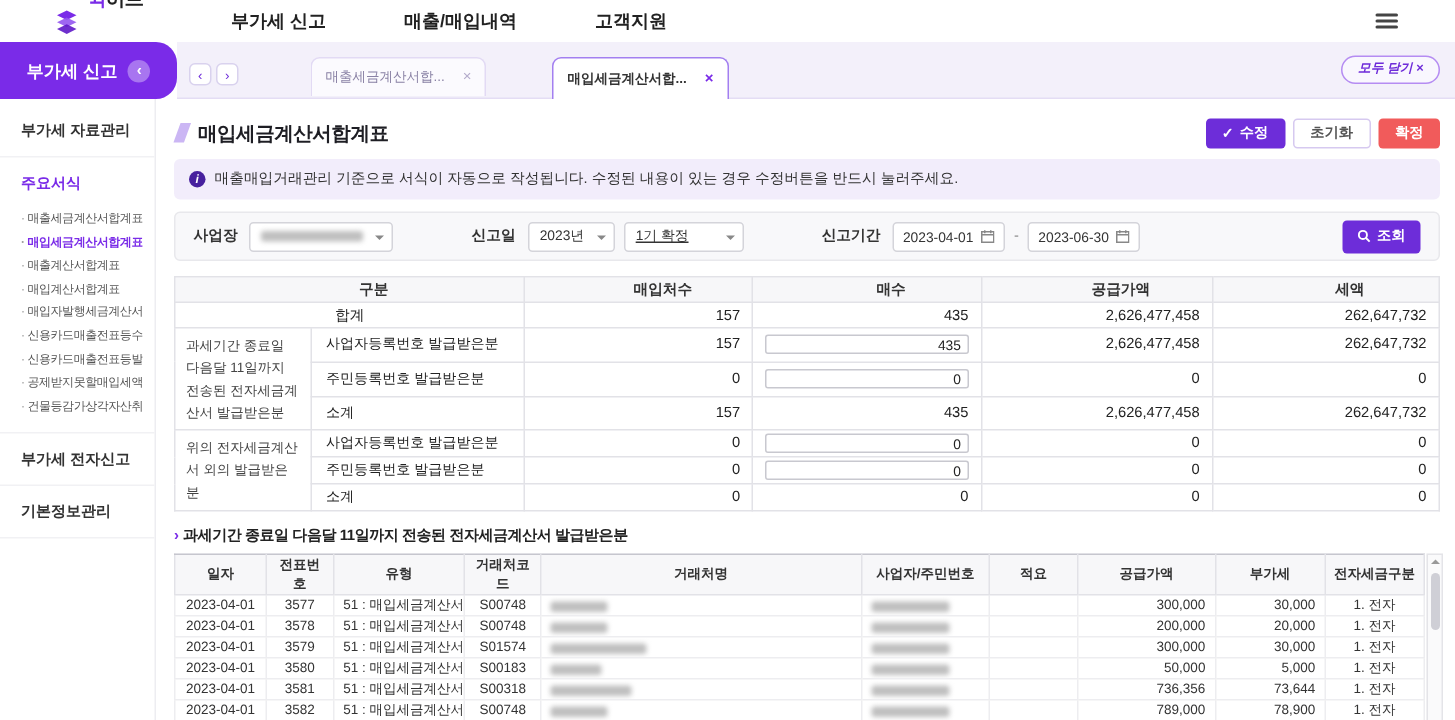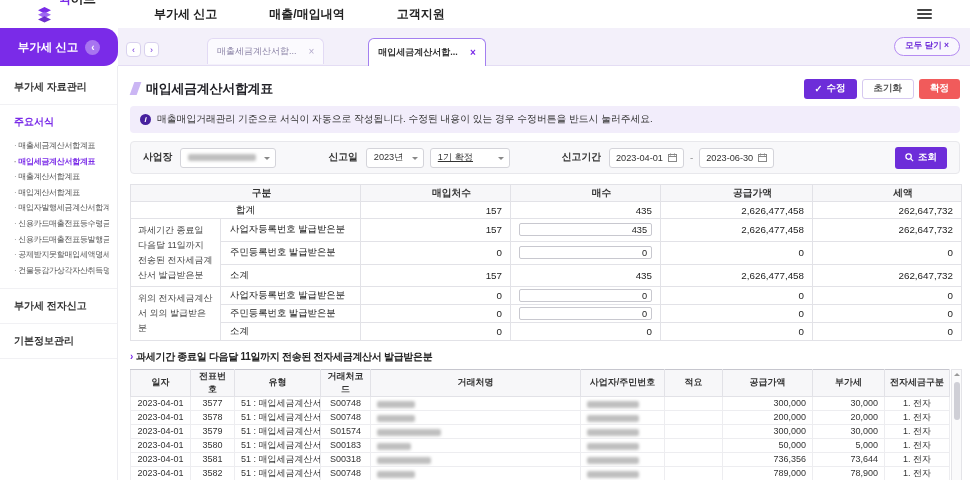--- a/index.html
+++ b/index.html
@@ -32,25 +32,25 @@
     font-size:9px; color:#6E2CD9; display:flex; align-items:center; justify-content:center; cursor:pointer; }
   .tabs { display:flex; gap:4px; margin-left:8px; }
   .tab { display:flex; align-items:center; gap:12px; padding:0 9px; font-size:9px; height:26px;
     border:1px solid #E2DAF4; border-bottom:none; border-radius:6px 6px 0 0; background:#FBFAFE;
     color:#8a82a5; cursor:pointer; white-space:nowrap;margin-left:40px; }
   .tab .tab-close { color:#b3aacb; font-size:10px; }
   .tab.active { background:#fff; border-color:#A37FF0; color:#333; font-weight:700; height:28px;
     margin-bottom:-1px; position:relative; z-index:2; }
   .tab.active .tab-close { color:#7A2BE8; }
   .close-all { position:absolute; right:10px; top:9px; border:1px solid #B58CF2; color:#6E2CD9;
-    border-radius:10px; padding:2px 10px 3px; font-size:8.5px; font-weight:700; background:#F9F7FE; cursor:pointer; }
+    border-radius:10px; padding:2px 10px 3px; font-size:8.5px; font-weight:700; background:#F9F7FE; cursor:pointer;font-style:italic; }
 
   
   .app-body { display:flex; height:414px; }
-  .sidebar { width:118px; border-right:1px solid #EDEDF1; background:#fff; padding-top:4px; flex:none; }
+  .sidebar { width:104px; border-right:1px solid #EDEDF1; background:#fff; padding-top:4px; flex:none; }
   .side-section { padding:10px 8px 10px 14px; border-bottom:1px solid #F1F1F4; font-size:10px;
     font-weight:700; color:#333; cursor:pointer; }
   .side-section.accent > .side-section-label { color:#7A2BE8; }
   .side-list { list-style:none; margin-top:9px; }
   .side-list li { font-size:8px; font-weight:400; color:#555; line-height:1.95; white-space:nowrap;
     overflow:hidden; letter-spacing:-0.3px; cursor:pointer; }
   .side-list li::before { content:"· "; color:#999; }
   .side-list li.active { color:#7A2BE8; font-weight:700; }
 
   .content { flex:1; padding:12px 8px 0 12px; background:#fff; overflow:hidden; }

